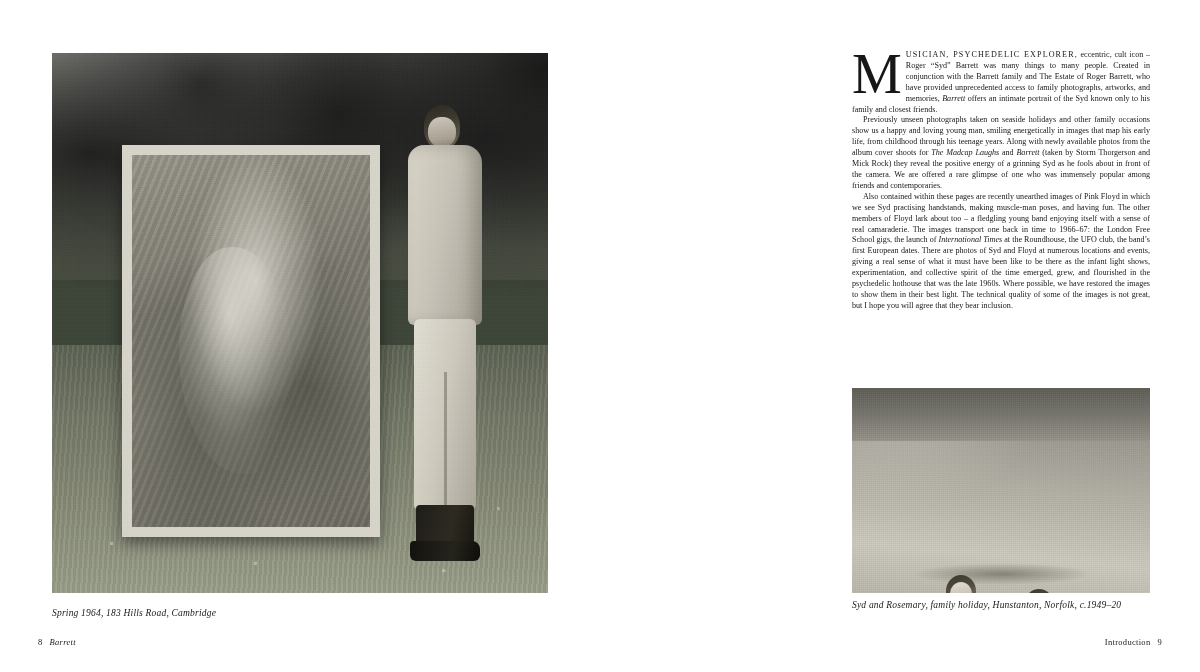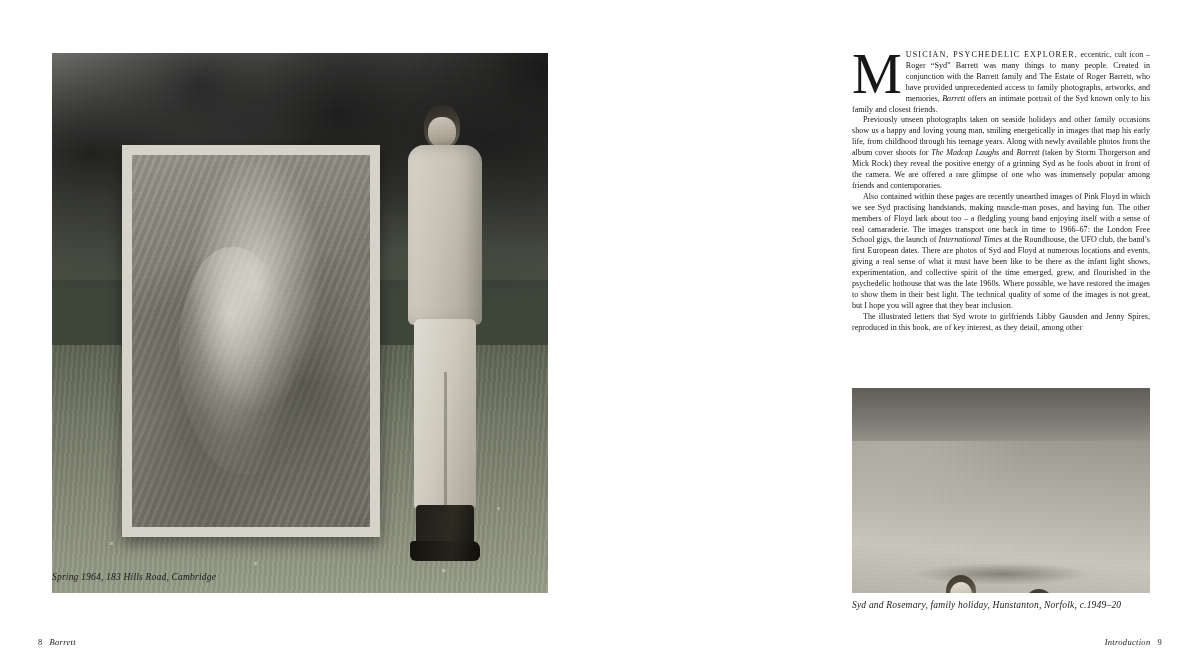--- a/index.html
+++ b/index.html
@@ -173,21 +173,21 @@
   .caption {
     position: absolute;
     font-family: "Liberation Serif", serif;
     font-style: italic;
     font-size: 9.5px;
     letter-spacing: 0.2px;
     color: #181818;
   }
   .caption-left {
     left: 52px;
-    top: 572px;
+    top: 608px;
     width: 500px;
   }
 
   .folio {
     position: absolute;
     font-family: "Liberation Serif", serif;
     font-size: 8.5px;
     color: #1a1a1a;
     letter-spacing: 0.3px;
   }
@@ -296,21 +296,21 @@
     left: 252px;
     top: 600px;
     width: 298px;
   }
 
   .folio-right {
     right: 38px;
     top: 637px;
     text-align: right;
   }
-  .folio-right .title { font-style: italic; margin-right: 7px; margin-top: 16px; }
+  .folio-right .title { margin-right: 7px; margin-top: 16px; }
 </style>
 </head>
 <body>
 
 <div class="spread">
 
   <div class="page-left">
 
     <div class="plate-main">
       <div class="sky"></div>
@@ -339,21 +339,20 @@
       <span class="num">8</span><span class="title">Barrett</span>
     </div>
   </div>
 
   <div class="page-right">
 
     <div class="textblock" id="textblock">
         <p class="first"><span class="dropcap">M</span><span class="smallcaps">USICIAN, PSYCHEDELIC EXPLORER,</span><span> eccentric, cult icon – Roger “Syd” Barrett was many things to many people. Created in conjunction with the Barrett family and The Estate of Roger Barrett, who have provided unprecedented access to family photographs, artworks, and memories, <em>Barrett</em> offers an intimate portrait of the Syd known only to his family and closest friends.</span></p>
         <p>Previously unseen photographs taken on seaside holidays and other family occasions show us a happy and loving young man, smiling energetically in images that map his early life, from childhood through his teenage years. Along with newly available photos from the album cover shoots for <em>The Madcap Laughs</em> and <em>Barrett</em> (taken by Storm Thorgerson and Mick Rock) they reveal the positive energy of a grinning Syd as he fools about in front of the camera. We are offered a rare glimpse of one who was immensely popular among friends and contemporaries.</p>
         <p>Also contained within these pages are recently unearthed images of Pink Floyd in which we see Syd practising handstands, making muscle-man poses, and having fun. The other members of Floyd lark about too – a fledgling young band enjoying itself with a sense of real camaraderie. The images transport one back in time to 1966–67: the London Free School gigs, the launch of <em>International Times</em> at the Roundhouse, the UFO club, the band’s first European dates. There are photos of Syd and Floyd at numerous locations and events, giving a real sense of what it must have been like to be there as the infant light shows, experimentation, and collective spirit of the time emerged, grew, and flourished in the psychedelic hothouse that was the late 1960s. Where possible, we have restored the images to show them in their best light. The technical quality of some of the images is not great, but I hope you will agree that they bear inclusion.</p>
-        <p>The illustrated letters that Syd wrote to girlfriends Libby Gausden and Jenny Spires, reproduced in this book, are of key interest, as they detail, among other</p>
       </div>
 
     <div class="plate-right">
       <div class="beach"></div>
       <div class="sand-shadow"></div>
       <div class="child child-left">
         <div class="head"></div>
         <div class="face"></div>
 
       </div>

